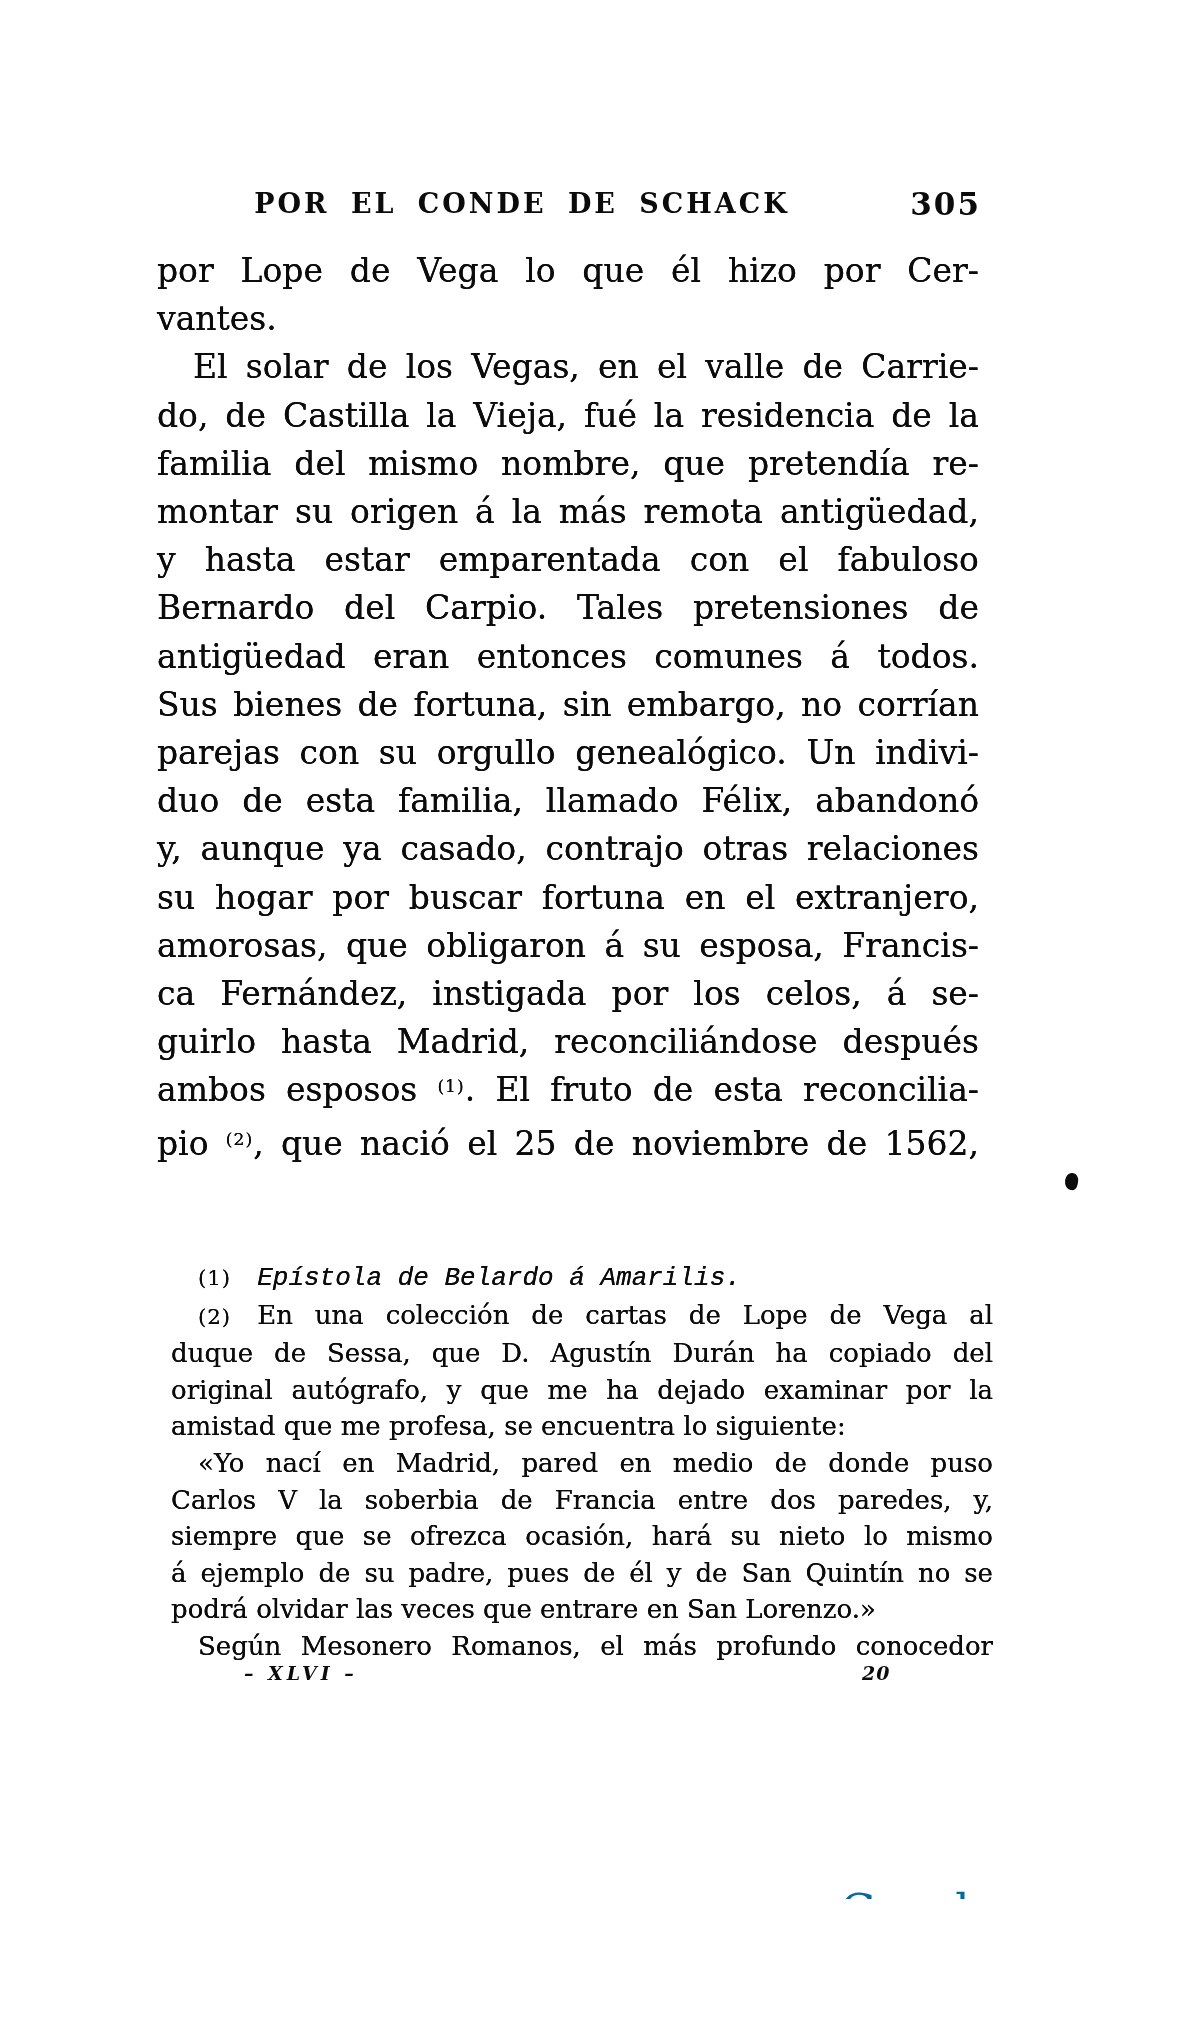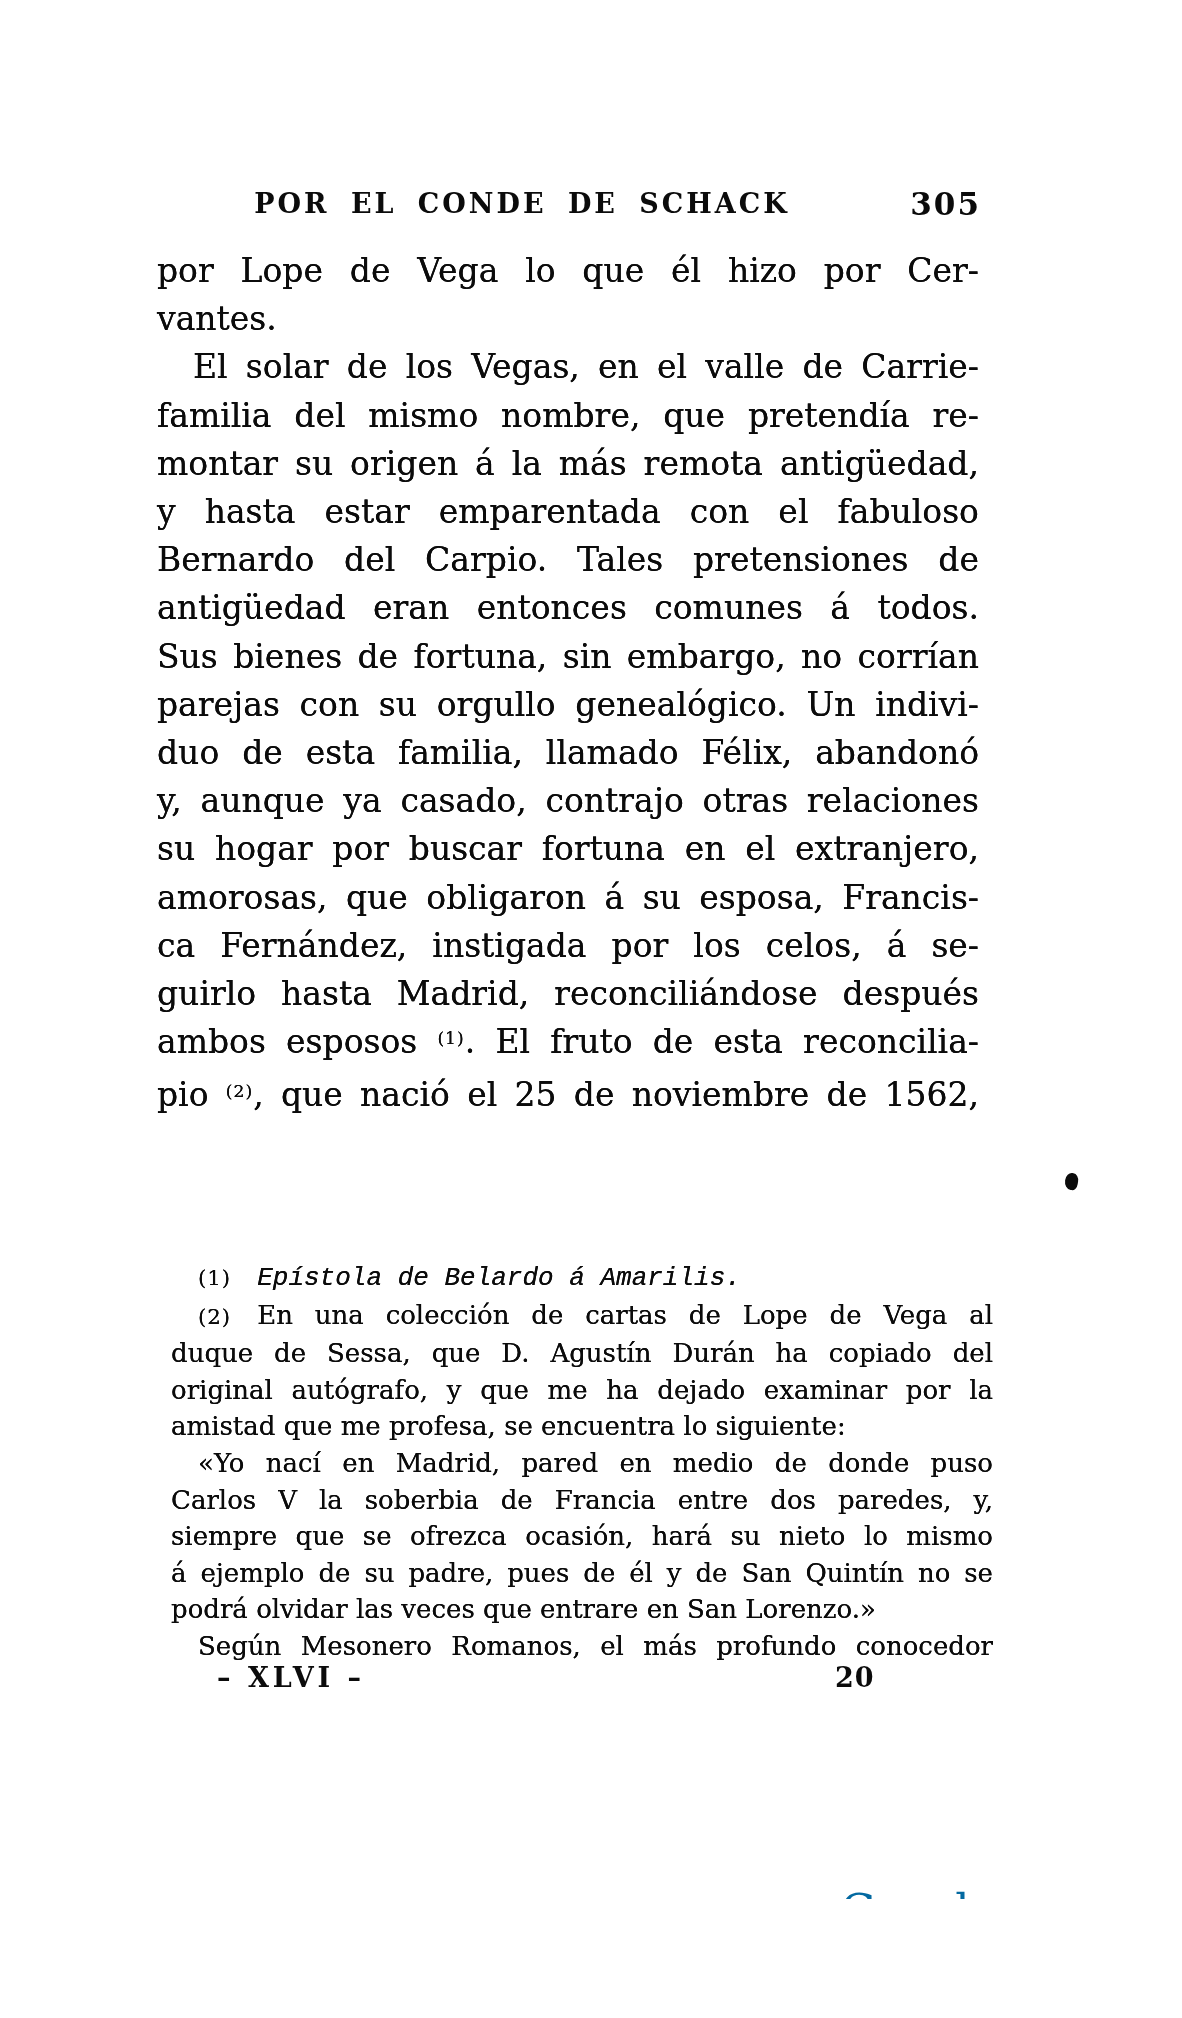--- a/index.html
+++ b/index.html
@@ -69,25 +69,26 @@
     text-shadow: 0 0 0.5px currentColor;
   }
   .fn-indent { text-indent: 27px; }
   .fn-marker { font-size: 0.82em; letter-spacing: 1px; }
   .fn-gap { display: inline-block; width: 26px; }
   .italic { font-style: italic; font-family: Liberation Mono, monospace; }
   
   .footer {
     position: absolute;
     top: 1662px;
-    left: 160px;
+    left: 187px;
     width: 822px;
     height: 40px;
-    font-size: 27px;
+    font-size: 19px;
     font-weight: bold;
+    font-style: italic;
   }
   .sigmark { position: absolute; left: 57px; top: 0; letter-spacing: 4px; }
   .sheetnum { position: absolute; left: 675px; top: 0; letter-spacing: 1px; }
   
   .watermark {
     position: absolute;
     top: 1884px;
     left: 733px;
     display: flex;
     align-items: baseline;
@@ -125,20 +126,21 @@
 
   <div class="runhead">
     <div class="title">POR EL CONDE DE SCHACK</div>
     <div class="pagenum">305</div>
   </div>
 
   <div class="bodytext">
     <div class="line j">por Lope de Vega lo que él hizo por Cer-</div>
     <div class="line">vantes.</div>
     <div class="line j indent">El solar de los Vegas, en el valle de Carrie-</div>
+    <div class="line j">do, de Castilla la Vieja, fué la residencia de la</div>
     <div class="line j">familia del mismo nombre, que pretendía re-</div>
     <div class="line j">montar su origen á la más remota antigüedad,</div>
     <div class="line j">y hasta estar emparentada con el fabuloso</div>
     <div class="line j">Bernardo del Carpio. Tales pretensiones de</div>
     <div class="line j">antigüedad eran entonces comunes á todos.</div>
     <div class="line j">Sus bienes de fortuna, sin embargo, no corrían</div>
     <div class="line j">parejas con su orgullo genealógico. Un indivi-</div>
     <div class="line j">duo de esta familia, llamado Félix, abandonó</div>
     <div class="line j">y, aunque ya casado, contrajo otras relaciones</div>
     <div class="line j">su hogar por buscar fortuna en el extranjero,</div>

